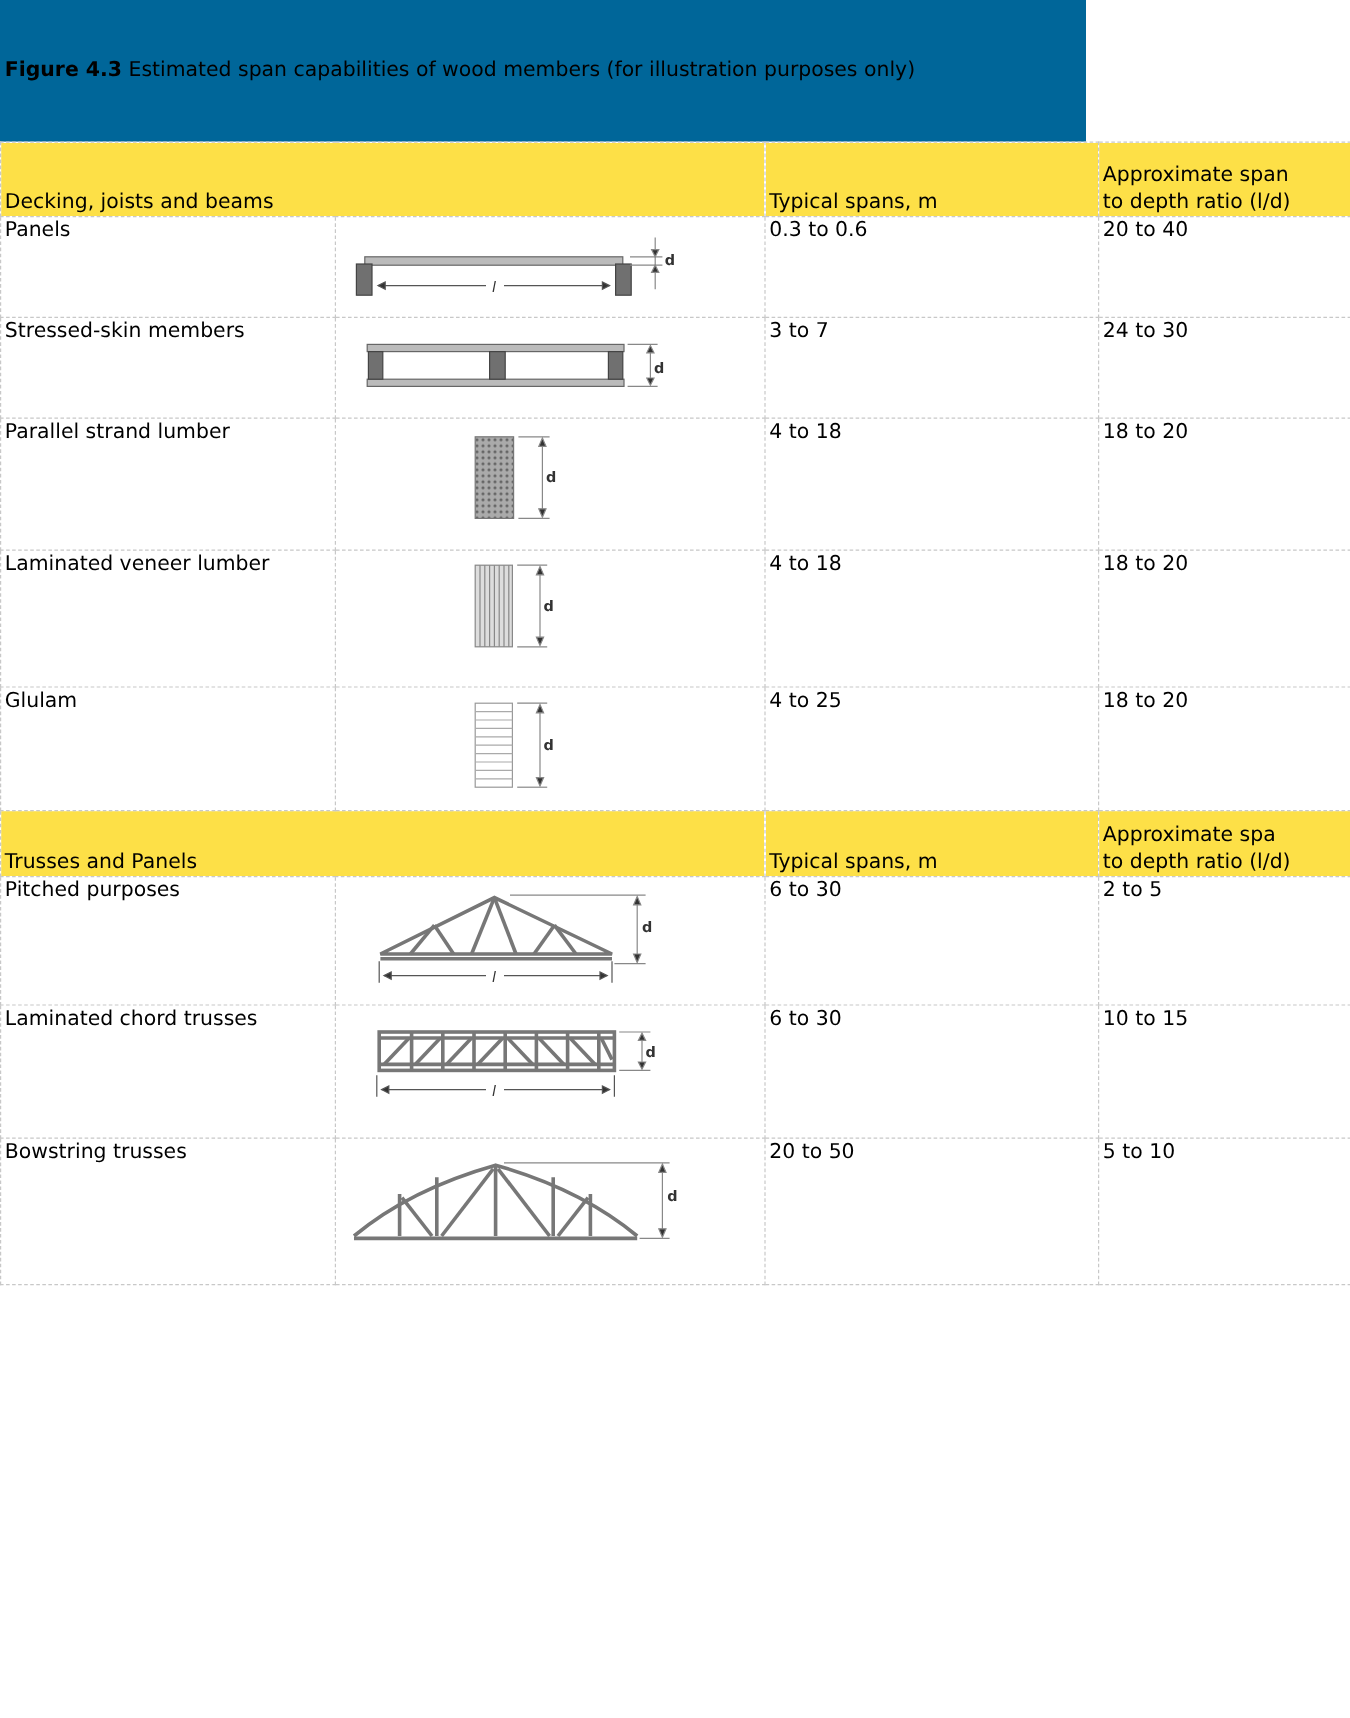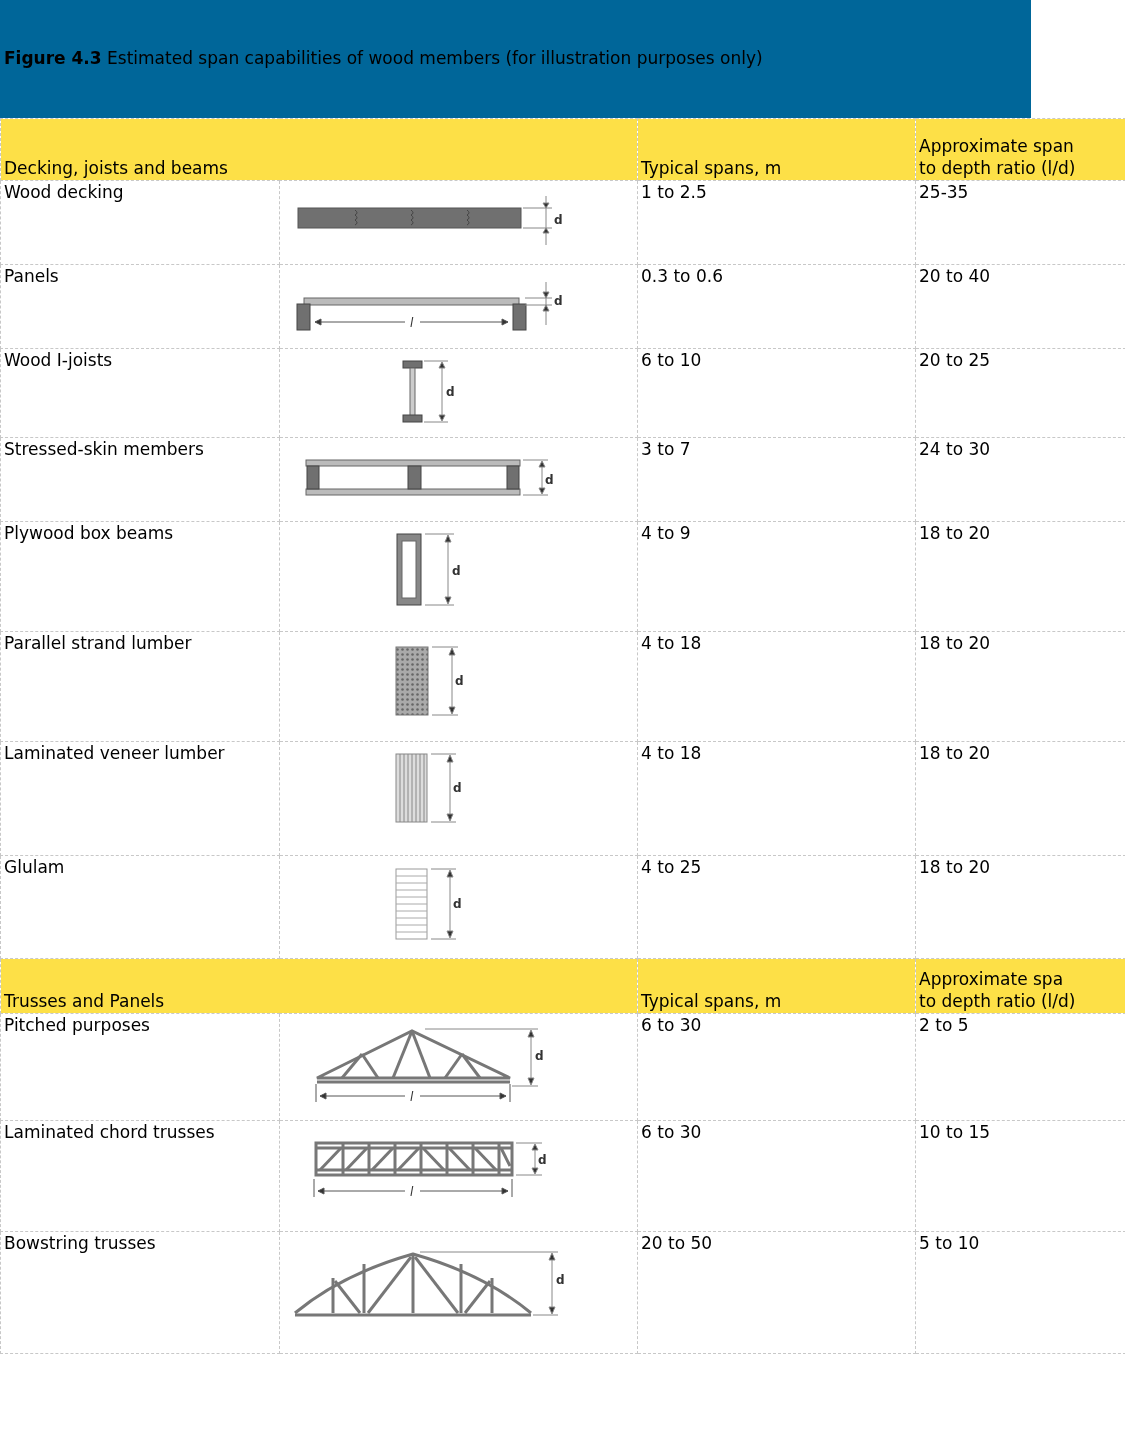--- a/index.html
+++ b/index.html
@@ -1,17 +1,17 @@
 <!DOCTYPE html>
 <html><head>
 <meta charset="utf-8">
 <style>
   html, body { margin:0; padding:0; background:#fff; }
   body { width:1125px; height:1432px; overflow:hidden; font-family:"DejaVu Sans", sans-serif; font-size:17px; color:#000; }
-  .title-bar { position:absolute; left:0; top:0; width:1031px; height:118px; background:#006699;text-align:right; }
+  .title-bar { position:absolute; left:0; top:0; width:905px; height:118px; background:#006699;text-align:right; }
   .title-text { position:absolute; left:4px; top:48px; font-size:17px; color:#000; white-space:nowrap; }
   .title-text b { font-weight:bold; }
   table { position:absolute; left:0; border-collapse:collapse; table-layout:fixed; width:1125px; }
   td { border:1px dashed #c8c8c8; vertical-align:top; padding:0 3px; overflow:hidden; white-space:nowrap; line-height:22px; }
   tr.hdr td { background:#fde047; vertical-align:bottom; padding-bottom:1px; }
   td.img { padding:0; position:relative; }
   td.img svg { position:absolute; left:0; top:0; }
   .lbl { display:block; }
 </style>
 </head>
@@ -32,43 +32,20 @@
   <tbody>
       <tr class="hdr" style="height:62px">
     <td colspan="2">Decking, joists and beams</td>
     <td>Typical spans, m</td>
     <td>
           <span class="lbl">Approximate span</span>
           <span class="lbl">to depth ratio (l/d)</span>
         </td>
   </tr>
 
-  <tr style="height:84px">
-    <td>Wood decking</td>
-    <td class="img">
-      <svg width="358" height="84" viewBox="0 0 358 84">
-        <rect x="18" y="27" width="223" height="20" fill="#707070" stroke="#555"></rect>
-        <g fill="none" stroke="#444" stroke-width="1">
-              <path d="M75 29 q4 3 0 5 q4 3 0 5 q4 3 0 5"></path>
-              <path d="M131 29 q4 3 0 5 q4 3 0 5 q4 3 0 5"></path>
-              <path d="M187 29 q4 3 0 5 q4 3 0 5 q4 3 0 5"></path>
-            </g>
-        <g stroke="#888" fill="#333">
-              <line x1="243" y1="27" x2="272" y2="27"></line>
-              <line x1="243" y1="47" x2="272" y2="47"></line>
-              <line x1="266" y1="15" x2="266" y2="64"></line>
-              <polygon points="263,22 269,22 266,27"></polygon>
-              <polygon points="263,52 269,52 266,47"></polygon>
-            </g>
-        <text x="274" y="43" font-size="12" font-weight="bold" fill="#333" font-family="DejaVu Sans, sans-serif">d</text>
-      </svg>
-    </td>
-    <td>1 to 2.5</td>
-    <td>25-35</td>
-  </tr>
 
   <tr style="height:84px">
     <td>Panels</td>
     <td class="img">
       <svg width="358" height="84" viewBox="0 0 358 84">
         <rect x="24" y="33" width="215" height="7" fill="#bbb" stroke="#666"></rect>
         <rect x="17" y="39" width="13" height="26" fill="#707070" stroke="#444"></rect>
         <rect x="233" y="39" width="13" height="26" fill="#707070" stroke="#444"></rect>
         <g stroke="#555" fill="#333">
               <line x1="35" y1="57" x2="125" y2="57"></line>
@@ -85,40 +62,20 @@
               <polygon points="263,46 269,46 266,40"></polygon>
             </g>
         <text x="274" y="40" font-size="12" font-weight="bold" fill="#333" font-family="DejaVu Sans, sans-serif">d</text>
       </svg>
     </td>
     <td>0.3 to 0.6</td>
     <td>20 to 40</td>
   </tr>
 
 
-  <tr style="height:89px">
-    <td>Wood I-joists</td>
-    <td class="img">
-      <svg width="358" height="89" viewBox="0 0 358 89">
-        <rect x="123" y="12" width="19" height="7" fill="#707070" stroke="#444"></rect>
-        <rect x="130" y="19" width="5" height="48" fill="#ccc" stroke="#666"></rect>
-        <rect x="123" y="66" width="19" height="7" fill="#707070" stroke="#444"></rect>
-        <g stroke="#888" fill="#333">
-              <line x1="144" y1="12" x2="168" y2="12"></line>
-              <line x1="144" y1="73" x2="168" y2="73"></line>
-              <line x1="162" y1="14" x2="162" y2="71"></line>
-              <polygon points="159,19 165,19 162,13"></polygon>
-              <polygon points="159,66 165,66 162,72"></polygon>
-            </g>
-        <text x="166" y="47" font-size="12" font-weight="bold" fill="#333" font-family="DejaVu Sans, sans-serif">d</text>
-      </svg>
-    </td>
-    <td>6 to 10</td>
-    <td>20 to 25</td>
-  </tr>
 
   <tr style="height:84px">
     <td>Stressed-skin members</td>
     <td class="img">
       <svg width="358" height="84" viewBox="0 0 358 84">
         <rect x="26" y="22" width="214" height="6" fill="#bbb" stroke="#666"></rect>
         <rect x="26" y="51" width="214" height="6" fill="#bbb" stroke="#666"></rect>
         <rect x="27" y="28" width="12" height="23" fill="#707070" stroke="#444"></rect>
         <rect x="128" y="28" width="13" height="23" fill="#707070" stroke="#444"></rect>
         <rect x="227" y="28" width="12" height="23" fill="#707070" stroke="#444"></rect>
@@ -129,39 +86,20 @@
               <polygon points="259,29 265,29 262,23"></polygon>
               <polygon points="259,50 265,50 262,56"></polygon>
             </g>
         <text x="265" y="46" font-size="12" font-weight="bold" fill="#333" font-family="DejaVu Sans, sans-serif">d</text>
       </svg>
     </td>
     <td>3 to 7</td>
     <td>24 to 30</td>
   </tr>
 
-  <tr style="height:110px">
-    <td>Plywood box beams</td>
-    <td class="img">
-      <svg width="358" height="110" viewBox="0 0 358 110">
-        <rect x="117" y="12" width="24" height="71" fill="#888" stroke="#444"></rect>
-        <rect x="122" y="19" width="14" height="57" fill="#fff" stroke="#666"></rect>
-        <g stroke="#888" fill="#333">
-              <line x1="145" y1="12" x2="174" y2="12"></line>
-              <line x1="145" y1="83" x2="174" y2="83"></line>
-              <line x1="168" y1="14" x2="168" y2="81"></line>
-              <polygon points="165,20 171,20 168,13"></polygon>
-              <polygon points="165,75 171,75 168,82"></polygon>
-            </g>
-        <text x="172" y="53" font-size="12" font-weight="bold" fill="#333" font-family="DejaVu Sans, sans-serif">d</text>
-      </svg>
-    </td>
-    <td>4 to 9</td>
-    <td>18 to 20</td>
-  </tr>
 
   <tr style="height:110px">
     <td>Parallel strand lumber</td>
     <td class="img">
       <svg width="358" height="110" viewBox="0 0 358 110">
         <defs>
               <pattern id="psl" width="5" height="5" patternUnits="userSpaceOnUse">
                 <rect width="5" height="5" fill="#aaa"></rect>
                 <circle cx="2.5" cy="2.5" r="1.3" fill="#666"></circle>
               </pattern>

